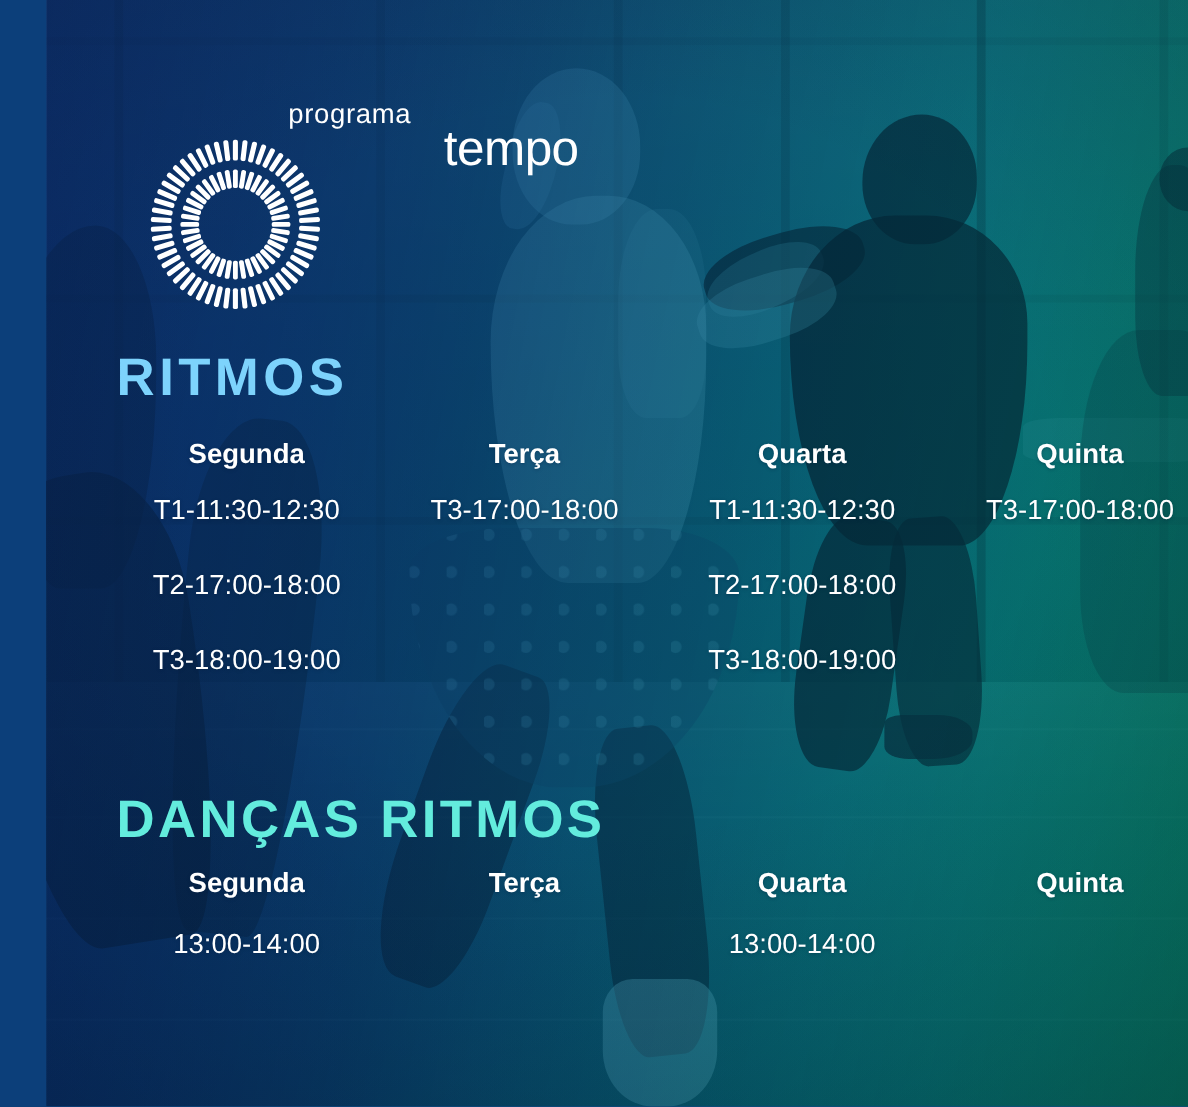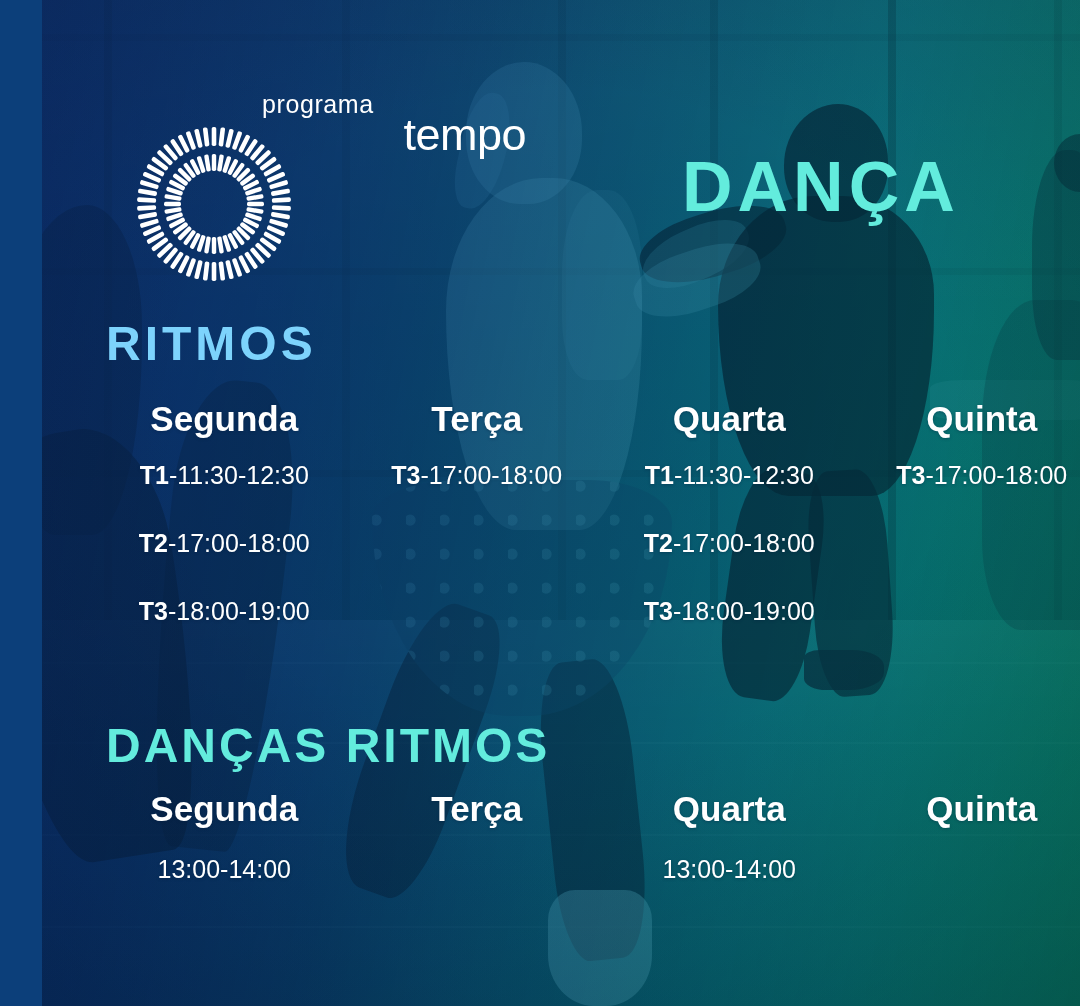--- a/index.html
+++ b/index.html
@@ -222,32 +222,32 @@
   .grid{
     position:absolute; left:56px; width:1010px;
     display:grid; grid-template-columns:repeat(4,1fr);
   }
   .grid-ritmos{ top:400px; }
   .grid-urbanas{ top:790px; }
 
   .col{ text-align:center; }
 
   .day{
-    font-size:35px; font-weight:700; color:#ffffff;
+    font-size:25px; font-weight:700; color:#ffffff;
     line-height:1.1; margin-bottom:24px;
     text-shadow:0 1px 3px rgba(0,30,60,.35);
   }
 
   .slot{
     font-size:25px; font-weight:400; color:#ffffff;
     line-height:1; height:68px;
     text-shadow:0 1px 3px rgba(0,30,60,.35);
     white-space:nowrap;
   }
-  .slot b{ font-weight:700; }
+  .slot b{ font-weight:400; }
 
   .grid-urbanas .day{ margin-bottom:28px; }
   .grid-urbanas .slot{ height:auto; }
 </style>
 </head>
 <body>
 
 <div id="poster">
 
   <div class="photo-layer">
@@ -407,21 +407,20 @@
               <rect x="69.01" y="36.81" width="17.00" height="4.40" rx="1.69" transform="rotate(261.00 77.51 39.01)"></rect>
             </g>
         </svg>
       </div>
       <div class="logo-text">
         <div class="logo-programa">programa</div>
         <div class="logo-tempo">tempo</div>
       </div>
     </div>
 
-    <div class="title-danca">DANÇA</div>
 
     <div class="sec-ritmos">RITMOS</div>
 
     <div class="grid grid-ritmos">
       <div class="col">
         <div class="day">Segunda</div>
         <div class="slot"><b>T1</b><span>-</span><span>11:30-12:30</span></div>
         <div class="slot"><b>T2</b><span>-</span><span>17:00-18:00</span></div>
         <div class="slot"><b>T3</b><span>-</span><span>18:00-19:00</span></div>
       </div>

